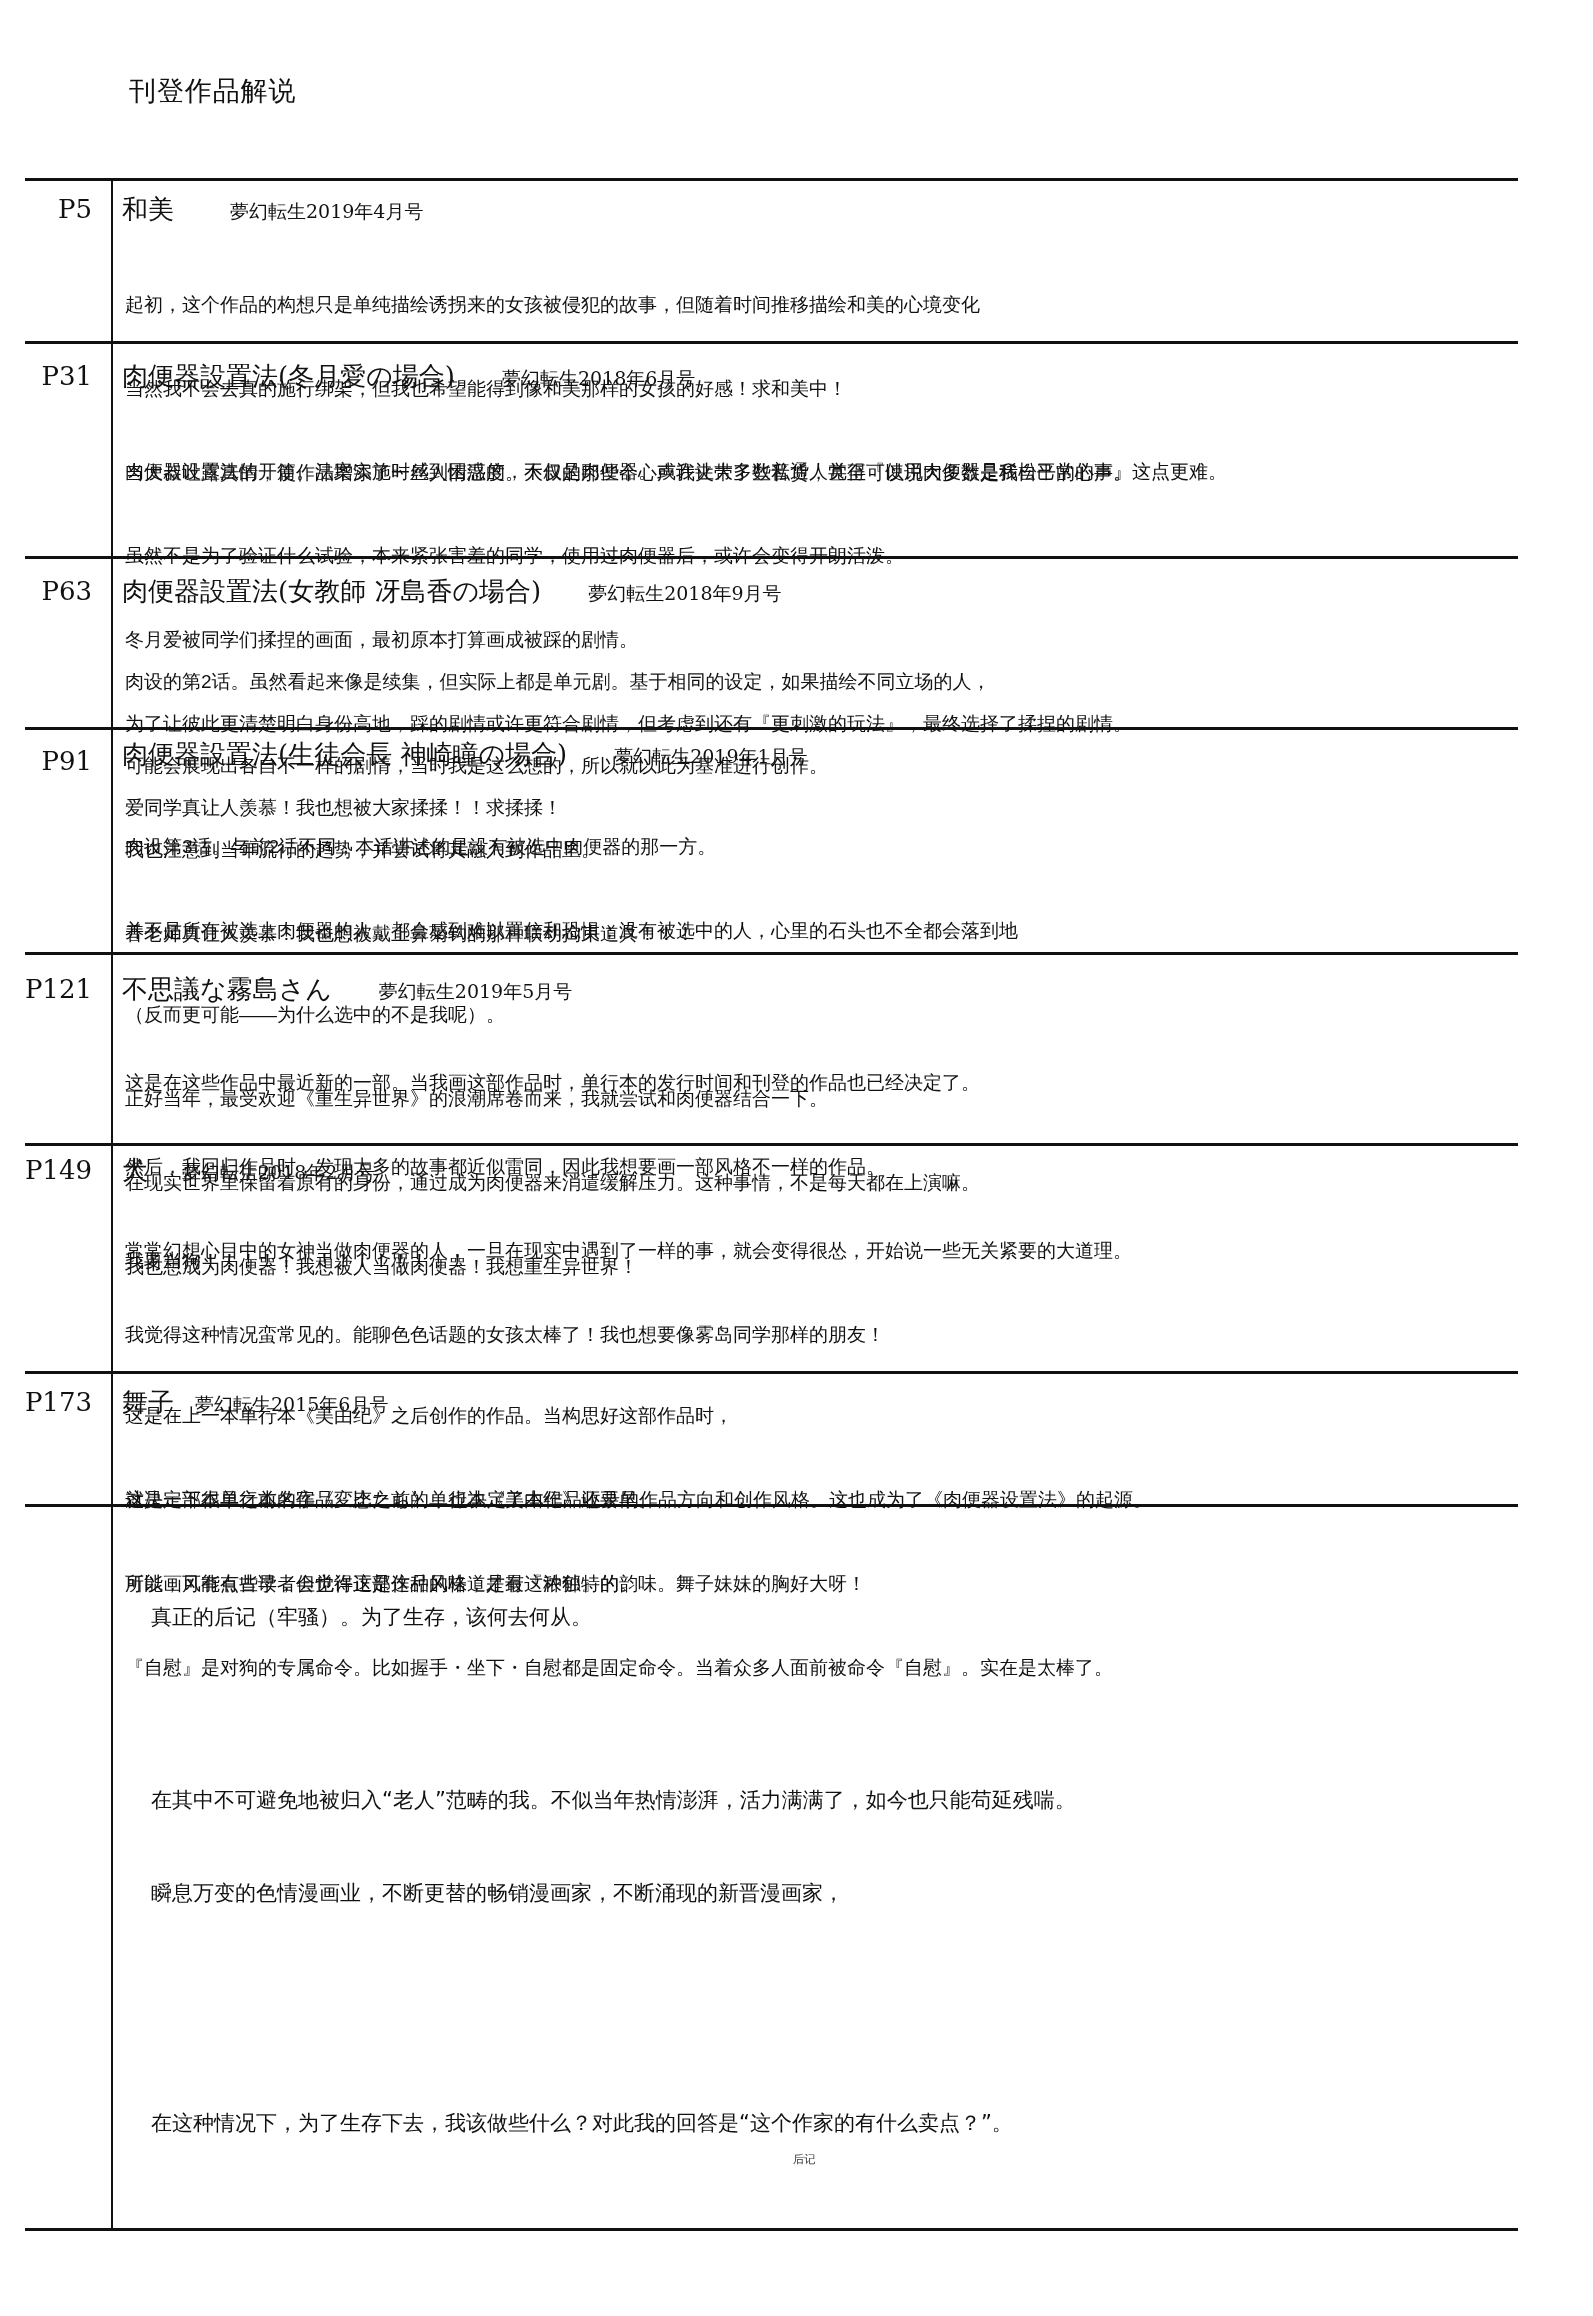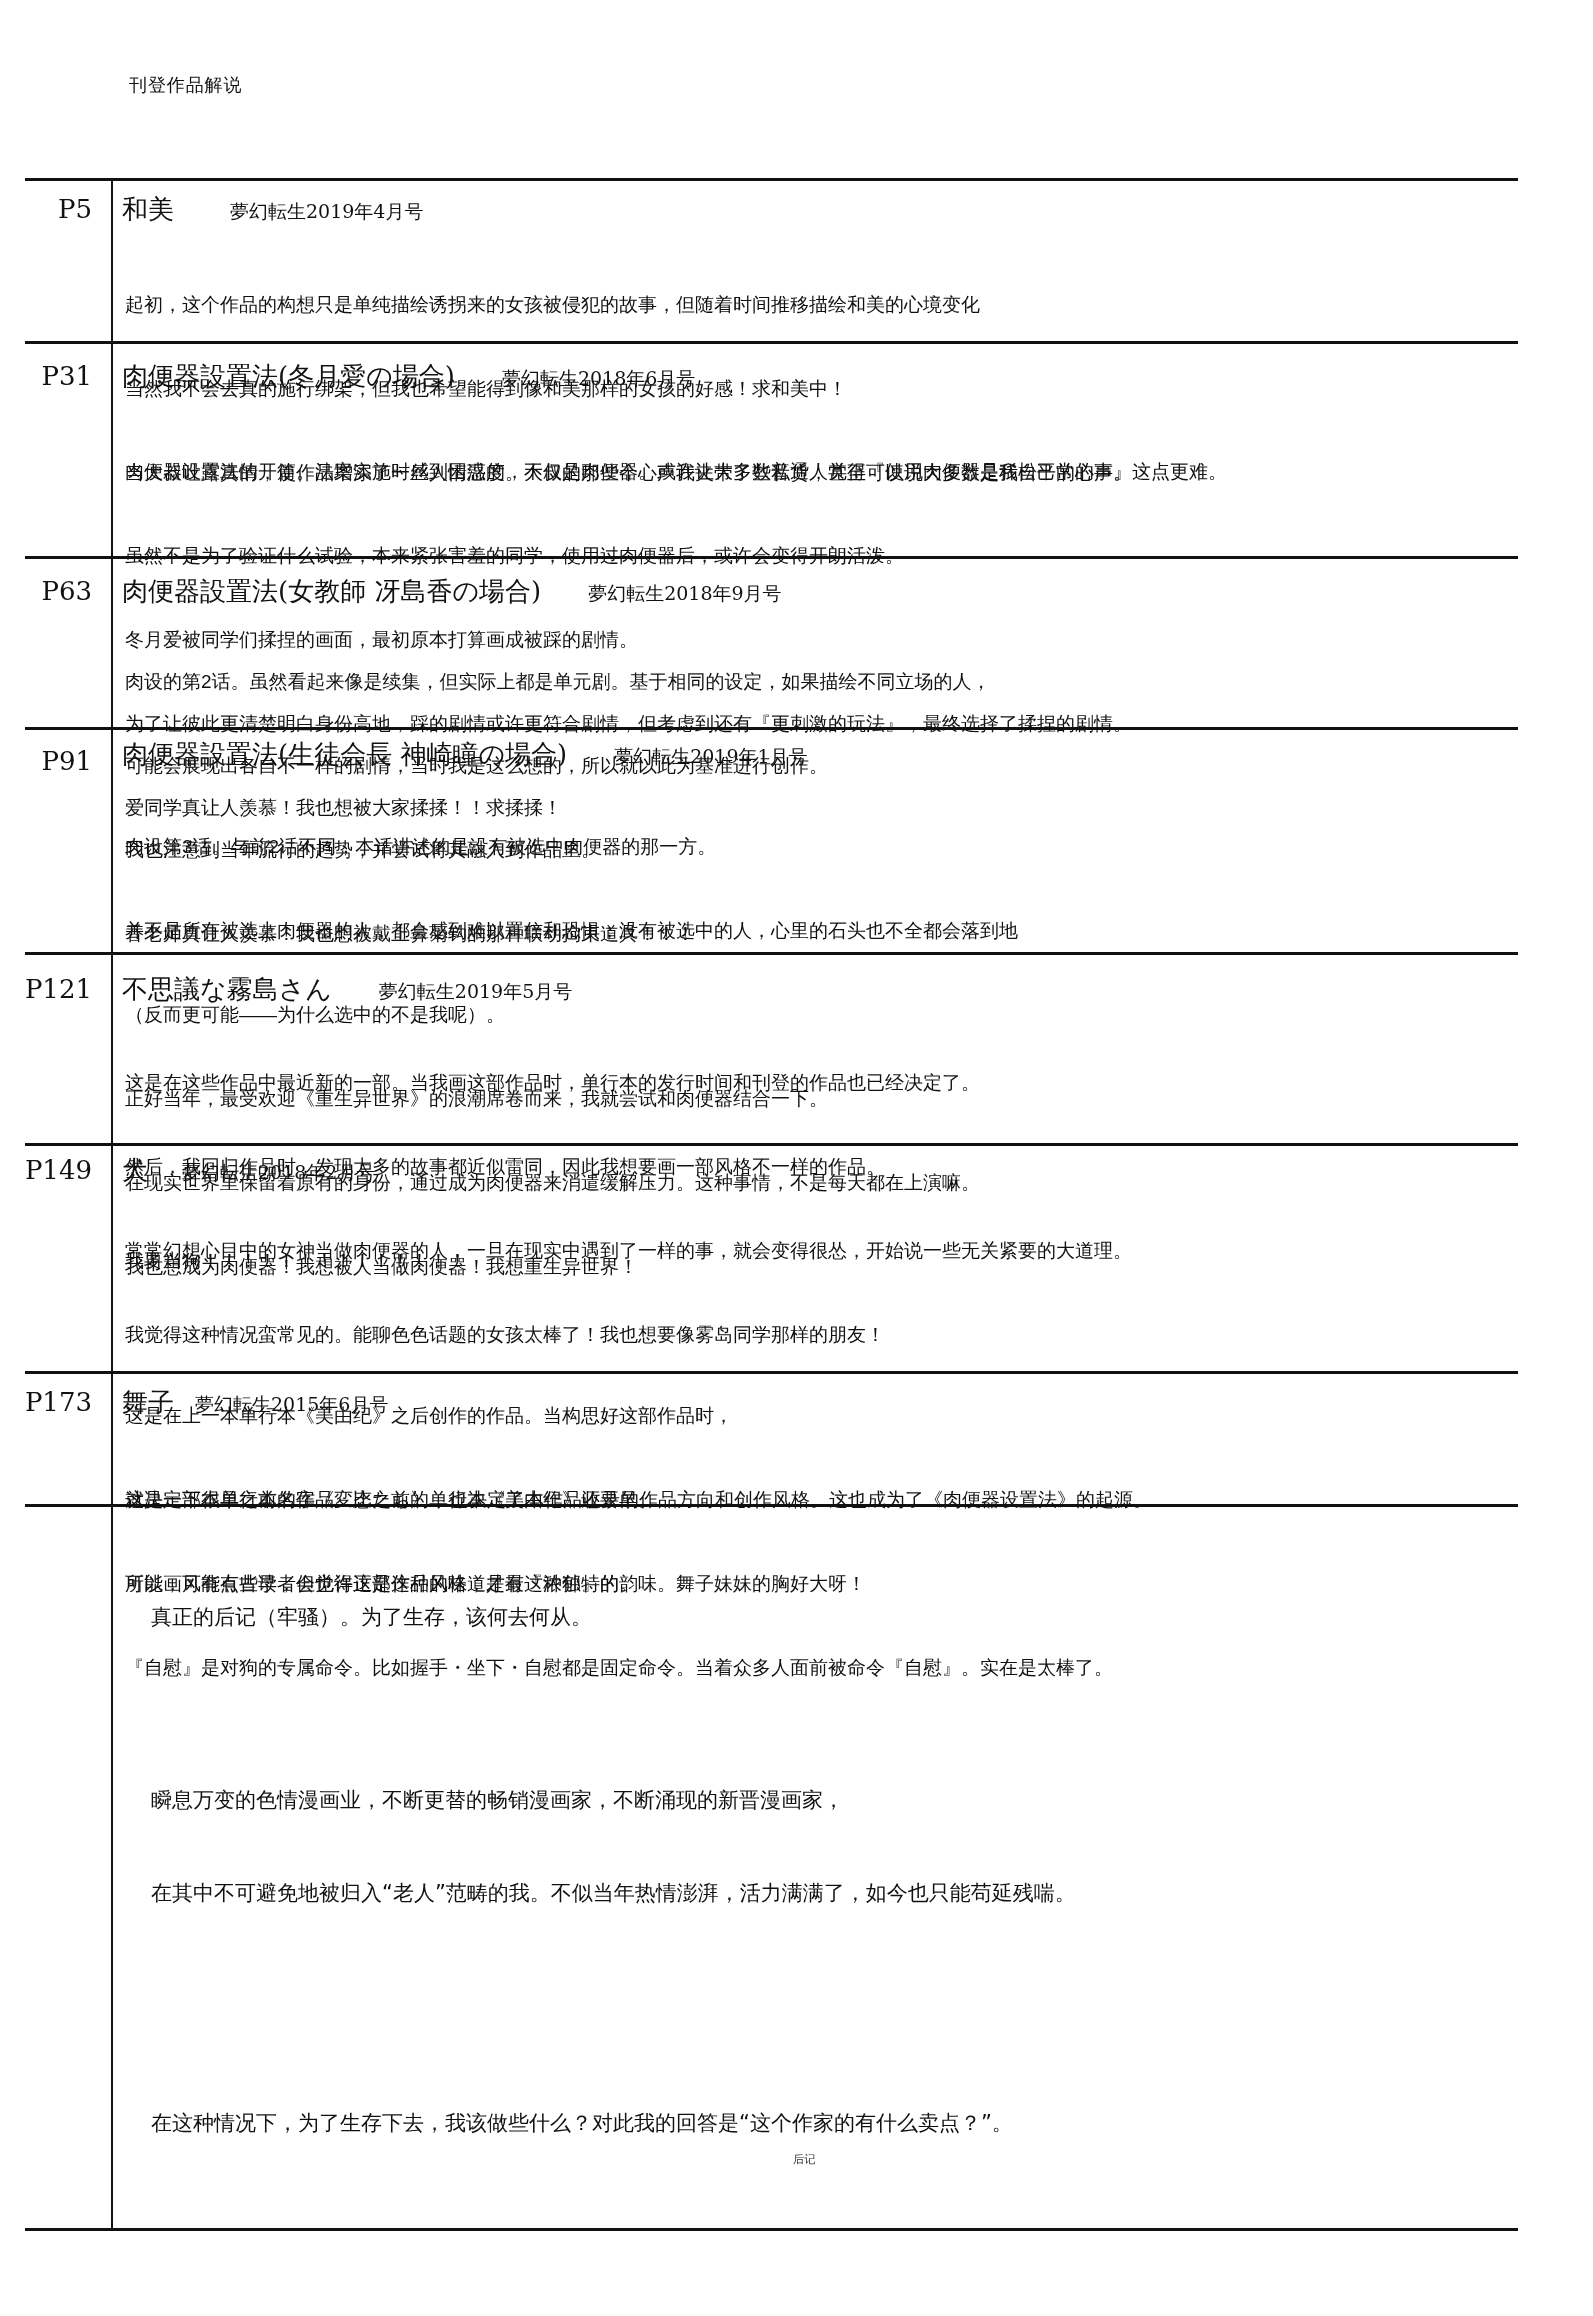--- a/index.html
+++ b/index.html
@@ -1,17 +1,17 @@
 <!DOCTYPE html>
 <html style="font-size:15px"><head>
 <meta charset="utf-8">
 <style>
   html, body { margin: 0; padding: 0; background: #ffffff; }
   body { width: 1593px; height: 2316px; position: relative; overflow: hidden; color: #111; }
-  .page-title { position: absolute; left: 129px; top: 73px; font-family: "DejaVu Serif", serif; font-size: 18px; letter-spacing: 0.9px; }
+  .page-title { position: absolute; left: 129px; top: 73px; font-family: "DejaVu Serif", serif; font-size: 27px; letter-spacing: 0.9px; }
   .hline { position: absolute; left: 24.5px; width: 1493px; height: 2.8px; background: #111; }
   .vline { position: absolute; left: 111px; top: 179px; width: 1.9px; height: 2051px; background: #111; }
   .entry { position: absolute; left: 0; width: 1593px; }
   .page-num { position: absolute; left: 19px; width: 73px; text-align: right; font-family: "DejaVu Serif", serif; font-size: 26px; }
   .work-title { position: absolute; left: 122px; font-family: "DejaVu Serif", serif; font-size: 26px; white-space: nowrap; }
   .magazine { font-family: "DejaVu Serif", serif; font-size: 19px; margin-left: 47px; }
   .body { position: absolute; left: 125px; font-family: Liberation Sans, sans-serif; font-size: 19px; line-height: 28px; white-space: pre; }
   .body .gap { height: 15px; }
   .after { position: absolute; left: 151px; top: 1540px; font-family: "DejaVu Sans", sans-serif; font-size: 21px; line-height: 31px; white-space: pre; }
   .after .para { margin-bottom: 13px; }
@@ -122,22 +122,22 @@
   </div>
   <div class="body" style="top:58px">
     <div>这是一部很早之前的作品。比之前的单行本《美由纪》还要早。</div>
     <div>可能画风有点古早，但也许正是这种风格，才有这种独特的韵味。舞子妹妹的胸好大呀！</div>
   </div>
 </div>
 
 <div class="after">
   <div class="para" style="margin-bottom:28px"><div>真正的后记（牢骚）。为了生存，该何去何从。</div></div>
   <div class="para">
+    <div>在其中不可避免地被归入“老人”范畴的我。不似当年热情澎湃，活力满满了，如今也只能苟延残喘。</div>
     <div>瞬息万变的色情漫画业，不断更替的畅销漫画家，不断涌现的新晋漫画家，</div>
-    <div>在其中不可避免地被归入“老人”范畴的我。不似当年热情澎湃，活力满满了，如今也只能苟延残喘。</div>
   </div>
   <div class="para">
     <div>在这种情况下，为了生存下去，我该做些什么？对此我的回答是“这个作家的有什么卖点？”。</div>
   </div>
   <div class="para">
     
     
   </div>
   
   

